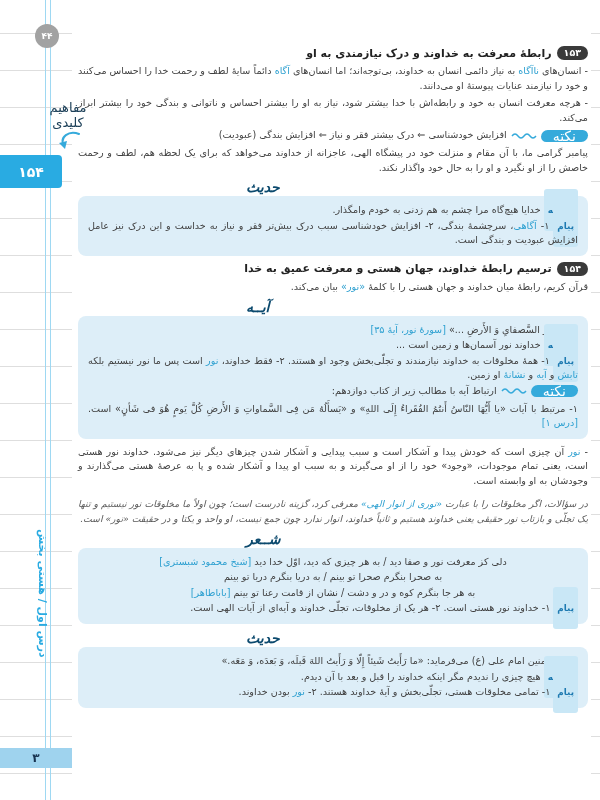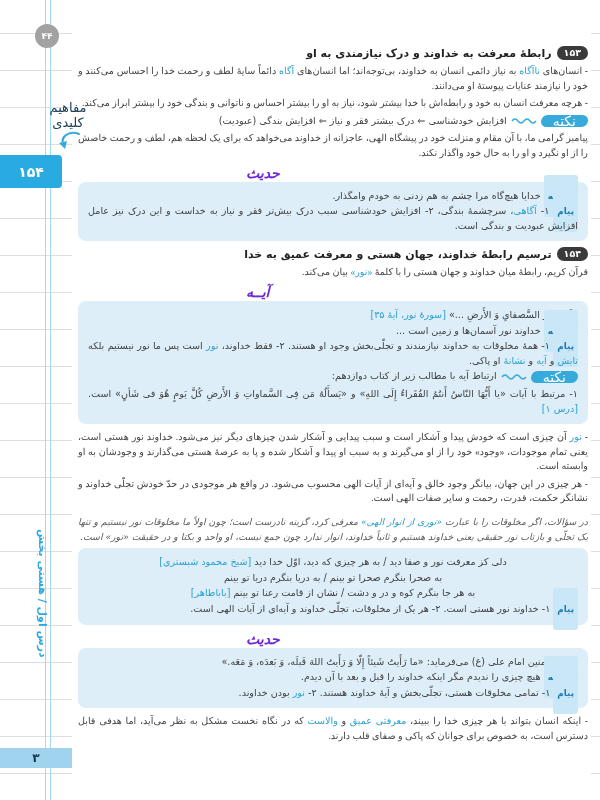--- a/index.html
+++ b/index.html
@@ -24,26 +24,26 @@
     border-radius:0 4px 4px 0;color:#fff;font-size:14px;font-weight:bold;display:flex;align-items:center;justify-content:center;z-index:4;}
   .lesson-tab{position:absolute;left:36px;top:518px;height:140px;writing-mode:vertical-rl;
     color:#29abe2;font-weight:bold;font-size:11px;letter-spacing:1px;z-index:3;}
   .pagenum{position:absolute;left:0;top:748px;width:72px;height:20px;background:#9fd3ee;
     color:#16324f;font-weight:bold;font-size:12px;display:flex;align-items:center;justify-content:center;z-index:4;}
 
   .content{position:absolute;right:12px;left:78px;top:40px;}
   .topic-head{display:flex;align-items:center;gap:5px;margin:6px 0 4px;}
   .numpill{background:#3a3a3a;color:#fff;border-radius:8px;padding:1px 7px;font-size:9.5px;font-weight:bold;line-height:12px;text-align:right;}
   .ttl{font-weight:bold;color:#222;font-size:11px;}
-  p.body{margin:0 0 3px;font-size:9.6px;line-height:14.6px;text-align:justify;font-family:Liberation Serif, serif;}
+  p.body{margin:0 0 3px;font-size:9.6px;line-height:14.6px;text-align:justify;}
   .acc{color:#2b9fd0;}
   .nokte-line{display:flex;align-items:center;gap:4px;margin:1px 0 3px;font-size:9.6px;line-height:14.6px;}
   .nokte-chip{background:#35aadb;color:#fff;border-radius:9px 7px 9px 7px;padding:0 12px;font-size:14px;font-weight:normal;line-height:12px;}
   .boxlabel{text-align:left;padding-left:168px;font-family:"DejaVu Serif","Liberation Serif",serif;
-    font-weight:bold;font-style:italic;font-size:14px;color:#6d28d9;line-height:16px;margin:4px 0 0;}
+    font-weight:bold;font-style:italic;font-size:14px;color:#0c4a6e;line-height:16px;margin:4px 0 0;}
   .blockbox{background:#ddeef8;border-radius:8px;padding:7px 10px;margin:1px 0 6px;}
   .blockbox p{margin:0 0 1px;font-size:9.6px;line-height:14.6px;text-align:justify;}
   .blockbox p.verse{text-align:center;}
   .chip{background:#c9e7f6;color:#1e7ab1;font-weight:bold;border-radius:3px;padding:16px 4px;font-size:8.8px;}
   p.hand{margin:9px 0 4px;font-size:9.3px;line-height:14.6px;color:#5a5a5a;font-style:italic;text-align:justify;
     font-family:"DejaVu Serif","Liberation Serif",serif;}
   .wave{flex:none;}
 </style>
 </head>
 <body>
@@ -106,36 +106,36 @@
 
     <div class="boxlabel">آیــه</div>
     <section class="blockbox">
       <p><span>«اَللهُ نُورُ السَّصفایِ وَ الأَرضِ ...» </span><span class="acc">[سورهٔ نور، آیهٔ ۳۵]</span></p>
       <p>
         <span class="chip">ترجمه</span>
         <span>خداوند نور آسمان‌ها و زمین است ...</span>
       </p>
       <p>
         <span class="chip">پیام</span>
-        <span><span>۱- همهٔ مخلوقات به خداوند نیازمندند و تجلّی‌بخش وجود او هستند. ۲- فقط خداوند، </span><span class="acc">نور</span><span> است پس ما نور نیستیم بلکه </span><span class="acc">تابش</span><span> و </span><span class="acc">آیه</span><span> و </span><span class="acc">نشانهٔ</span><span> او پاکی.</span></span>
+        <span><span>۱- همهٔ مخلوقات به خداوند نیازمندند و تجلّی‌بخش وجود او هستند. ۲- فقط خداوند، </span><span class="acc">نور</span><span> است پس ما نور نیستیم بلکه </span><span class="acc">تابش</span><span> و </span><span class="acc">آیه</span><span> و </span><span class="acc">نشانهٔ</span><span> او زمین.</span></span>
       </p>
       <div class="nokte-line">
         <span class="nokte-chip">نکته</span>
         <svg class="wave" width="26" height="8" viewBox="0 0 26 8">
           <path d="M1 4 q3 -4 6 0 t6 0 t6 0 t6 0" fill="none" stroke="#35aadb" stroke-width="1.4"></path>
         </svg>
         <span><span>ارتباط آیه با مطالب زیر از کتاب دوازدهم:</span></span>
       </div>
       <p><span>۱- مرتبط با آیات «یا أَیُّهَا النّاسُ أَنتُمُ الفُقَراءُ إِلَی اللهِ» و «یَسأَلُهُ مَن فِی السَّماواتِ وَ الأَرضِ کُلَّ یَومٍ هُوَ فی شَأنٍ» است. </span><span class="acc">[درس ۱]</span></p>
     </section>
 
     <p class="body"><span>- </span><span class="acc">نور</span><span> آن چیزی است که خودش پیدا و آشکار است و سبب پیدایی و آشکار شدن چیزهای دیگر نیز می‌شود. خداوند نور هستی است، یعنی تمام موجودات، «وجود» خود را از او می‌گیرند و به سبب او پیدا و آشکار شده و پا به عرصهٔ هستی می‌گذارند و وجودشان به او وابسته است.</span></p>
-    <p class="body">- هر چیزی در این جهان، بیانگر وجود خالق و آیه‌ای از آیات الهی محسوب می‌شود. در واقع هر موجودی در حدّ خودش تجلّی خداوند و نشانگر حکمت، قدرت، رحمت و سایر صفات الهی است.</p>
     <p class="hand"><span>در سؤالات، اگر مخلوقات را با عبارت </span><span class="acc">«نوری از انوار الهی»</span><span> معرفی کرد، گزینه نادرست است؛ چون اولاً ما مخلوقات نور نیستیم و تنها یک تجلّی و بازتاب نور حقیقی یعنی خداوند هستیم و ثانیاً خداوند، انوار ندارد چون جمع نیست، او واحد و یکتا و در حقیقت «نور» است.</span></p>
 
+    <div class="boxlabel">شــعر</div>
     <section class="blockbox">
       <p class="verse"><span>دلی کز معرفت نور و صفا دید / به هر چیزی که دید، اوّل خدا دید </span><span class="acc">[شیخ محمود شبستری]</span></p>
       <p class="verse"><span>به صحرا بنگرم صحرا تو بینم / به دریا بنگرم دریا تو بینم</span></p>
       <p class="verse"><span>به هر جا بنگرم کوه و در و دشت / نشان از قامت رعنا تو بینم </span><span class="acc">[باباطاهر]</span></p>
       <p>
         <span class="chip">پیام</span>
         <span><span>۱- خداوند نور هستی است. ۲- هر یک از مخلوقات، تجلّی خداوند و آیه‌ای از آیات الهی است.</span></span>
       </p>
     </section>
 
@@ -145,16 +145,15 @@
       <p>
         <span class="chip">ترجمه</span>
         <span>هیچ چیزی را ندیدم مگر اینکه خداوند را قبل و بعد با آن دیدم.</span>
       </p>
       <p>
         <span class="chip">پیام</span>
         <span><span>۱- تمامی مخلوقات هستی، تجلّی‌بخش و آیهٔ خداوند هستند. ۲- </span><span class="acc">نور</span><span> بودن خداوند.</span></span>
       </p>
     </section>
 
-    <p class="body"><span>- اینکه انسان بتواند با هر چیزی خدا را ببیند، </span><span class="acc">معرفتی عمیق</span><span> و </span><span class="acc">والاست</span><span> که در نگاه نخست مشکل به نظر می‌آید، اما هدفی قابل دسترس است، به خصوص برای جوانان که پاکی و صفای قلب دارند.</span></p>
 
   </main>
 </div>
 
 </body></html>

